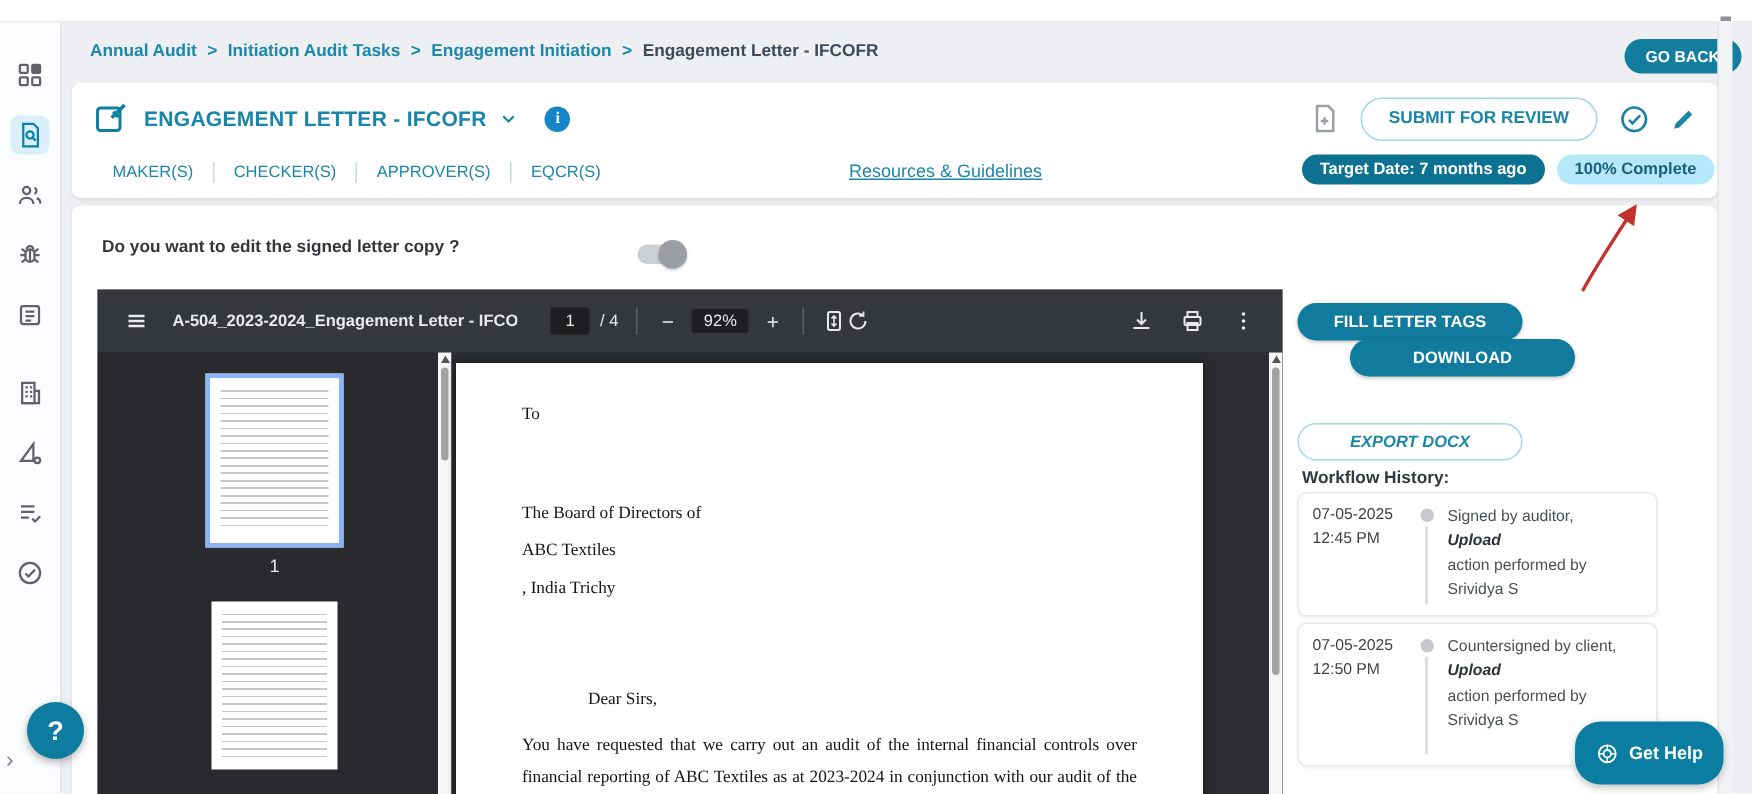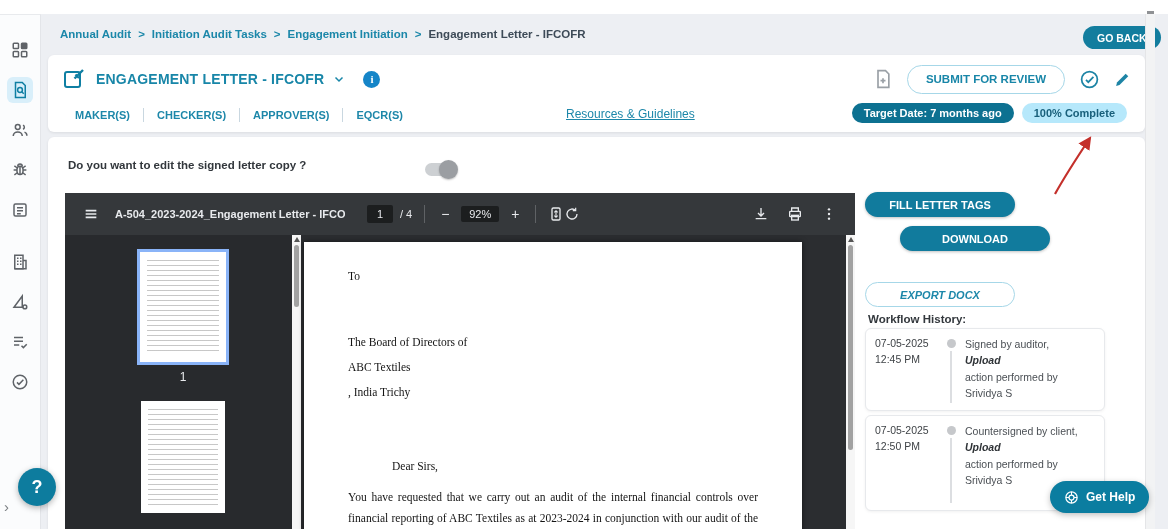--- a/index.html
+++ b/index.html
@@ -43,26 +43,26 @@
              font-size:11px; font-weight:bold; display:flex; align-items:center; justify-content:center;
              font-family:"Liberation Serif", serif; cursor:pointer;}
   .hspacer { flex:1; }
   .docplus-ic { color:#9aa0a6; display:flex; cursor:pointer;}
   .submit-btn { margin-left:14px; height:29px; padding:0 18px; border-radius:15px; background:#fff;
                 border:1.5px solid #a6d7e8; color:#1886a8; font-weight:bold; font-size:11.5px;
                 font-family:inherit; cursor:pointer;}
   .approve-ic { margin-left:14px; color:#1d84a5; display:flex; cursor:pointer;}
   .edit-ic { margin-left:14px; color:#1d84a5; display:flex; cursor:pointer;}
   .tabs-row { position:relative; display:flex; align-items:center; height:30px; margin-top:7px; padding-left:14px; }
-  .tab { padding:0 13px; font-size:11px; font-weight:bold; color:#1d87a9; cursor:pointer; line-height:14px;
+  .tab { padding:0 13px; font-size:11px; font-weight:normal; color:#1d87a9; cursor:pointer; line-height:14px;
          border-right:1px solid #c9d7e0; }
   .tab:last-of-type { border-right:none; }
   .res-link { position:absolute; left:518px; top:7px; color:#1d87a9; font-size:12px;
               text-decoration:underline; cursor:pointer; }
-  .badges { position:absolute; right:18px; top:3px; display:flex; gap:8px; }
+  .badges { position:absolute; right:2px; top:3px; display:flex; gap:8px; }
   .pill { height:20px; border-radius:10px; padding:0 12px; font-size:11px; font-weight:bold;
           display:flex; align-items:center; }
   .pill.dark { background:#0d7191; color:#fff; }
   .pill.light { background:#b6e8fb; color:#19607b;text-align:center; }
 
   
   .mcard { position:absolute; left:48px; top:137px; width:1097px; height:393px; background:#fff;
            border-radius:6px 6px 0 0; box-shadow:0 1px 3px rgba(0,0,0,.08); z-index:2; }
   .toggle-q { position:absolute; left:20px; top:22px; font-size:11.5px; font-weight:600; color:#32373c; }
   .toggle { position:absolute; left:377px; top:26px; width:30px; height:13px; border-radius:7px;
@@ -117,21 +117,21 @@
              display:flex; gap:8px; font-size:10.5px; }
   .wf-date { width:62px; color:#3f4347; line-height:1.5; }
   .wf-tl { width:12px; display:flex; flex-direction:column; align-items:center; }
   .wf-dot { width:9px; height:9px; border-radius:50%; background:#c6c8cb; margin-top:3px; }
   .wf-line { flex:1; width:2px; background:#dcdee1; margin-top:3px; }
   .wf-text { flex:1; color:#4b5055; line-height:1.55; }
   .wf-text span { display:block; }
   .wf-bold { font-weight:bold; color:#2f3337;font-style:italic; }
 
   
-  .get-help { position:absolute; left:1050px; top:481px; height:32px; padding:0 14px; border-radius:17px;
+  .get-help { position:absolute; left:1050px; top:481px; height:42px; padding:0 14px; border-radius:17px;
               background:#0b7da0; color:#fff; font-weight:bold; font-size:12px; display:flex; gap:7px;
               align-items:center; z-index:40; cursor:pointer; box-shadow:0 2px 6px rgba(0,0,0,.25);}
   .get-help svg { width:15px; height:15px; }
   .win-scroll { position:absolute; left:1145px; top:14px; bottom:0; width:10px; background:#f2f3f4;
                 border-left:1px solid #e4e5e7; z-index:20; }
   .win-thumb { position:absolute; left:1.5px; top:11px; width:7px; height:375px; background:#8f9194; cursor:grab;}
   .red-arrow { position:absolute; left:1020px; top:118px; width:100px; height:90px; z-index:25; pointer-events:none; }
 </style>
 </head>
 <body>
@@ -341,21 +341,21 @@
             <div class="p-body">You have requested that we carry out an audit of the internal financial controls over financial reporting of ABC Textiles as at 2023-2024 in conjunction with our audit of the standalone and consolidated financial statements of the Company for the year ended on that date.</div>
           </div>
           <div class="dscroll">
             <div class="arr"></div>
               <div class="thm" style="top:10px; height:205px;"></div>
           </div>
         </div>
       </div>
     </div>
 
-    <button class="act-btn" style="top:55px;">FILL LETTER TAGS</button>
+    <button class="act-btn" style="top:65px;">FILL LETTER TAGS</button>
     <button class="act-btn" style="top:89px;margin-left:35px;">DOWNLOAD</button>
     <button class="act-btn outline" style="top:145px;font-style:italic;">EXPORT DOCX</button>
     <div class="wf-title">Workflow History:</div>
 
     <div class="wf-card" style="top:191px; height:83px;">
       <div class="wf-date">
         <div>07-05-2025</div>
         <div>12:45 PM</div>
       </div>
       <div class="wf-tl">

